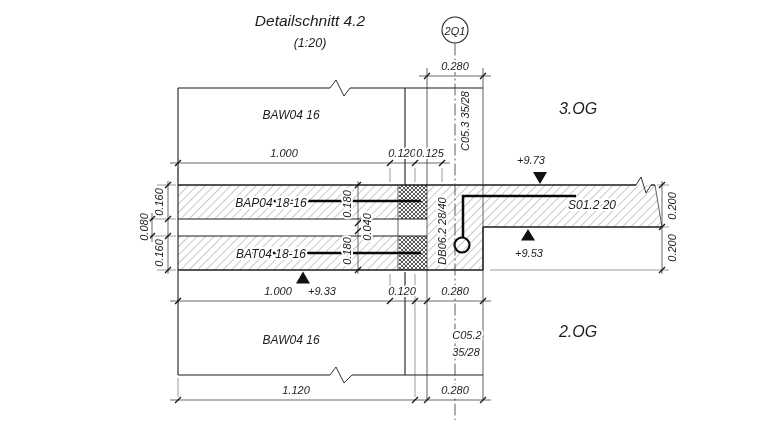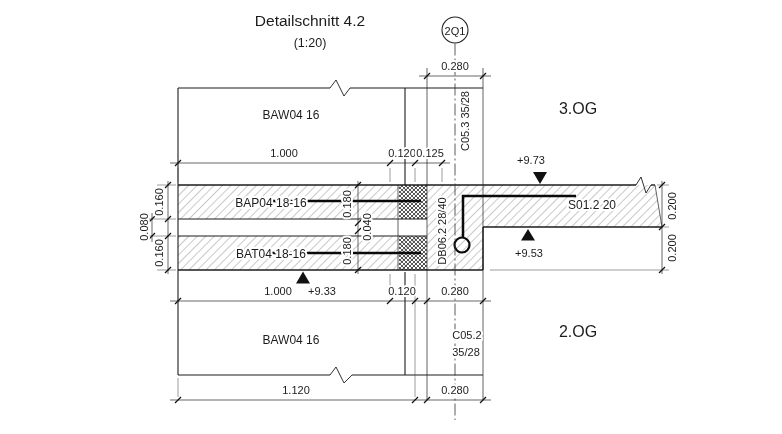--- a/index.html
+++ b/index.html
@@ -1,16 +1,16 @@
 <!DOCTYPE html>
 <html><head>
 <meta charset="utf-8">
 <style>
   html,body{margin:0;padding:0;background:#ffffff;}
-  .wrap{width:782px;height:434px;background:#eab308;overflow:hidden;}
+  .wrap{width:782px;height:434px;background:#eab308;overflow:hidden;font-style:italic;}
   svg{display:block;}
   text{font-family:"Liberation Sans",sans-serif;fill:#1c1c1c;}
   .halo{paint-order:stroke;stroke:#ffffff;stroke-width:4px;stroke-linejoin:round;}
   .dim{font-size:11px;}
   .lbl{font-size:12px;}
   .lblsm{font-size:11px;}
   .big{font-size:16px;}
   .ttl{font-size:15.5px;}
   .sub{font-size:12.5px;}
   .thick{stroke:#1c1c1c;stroke-width:1.4;fill:none;}

